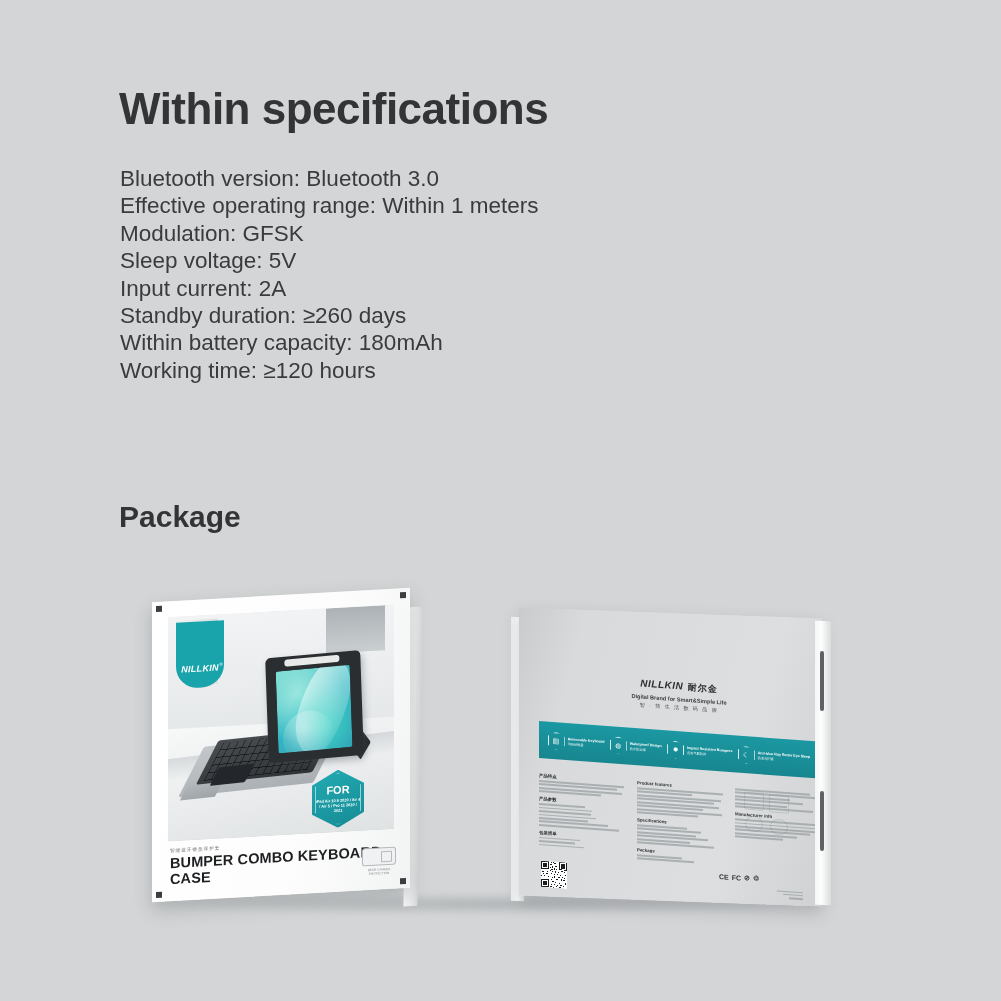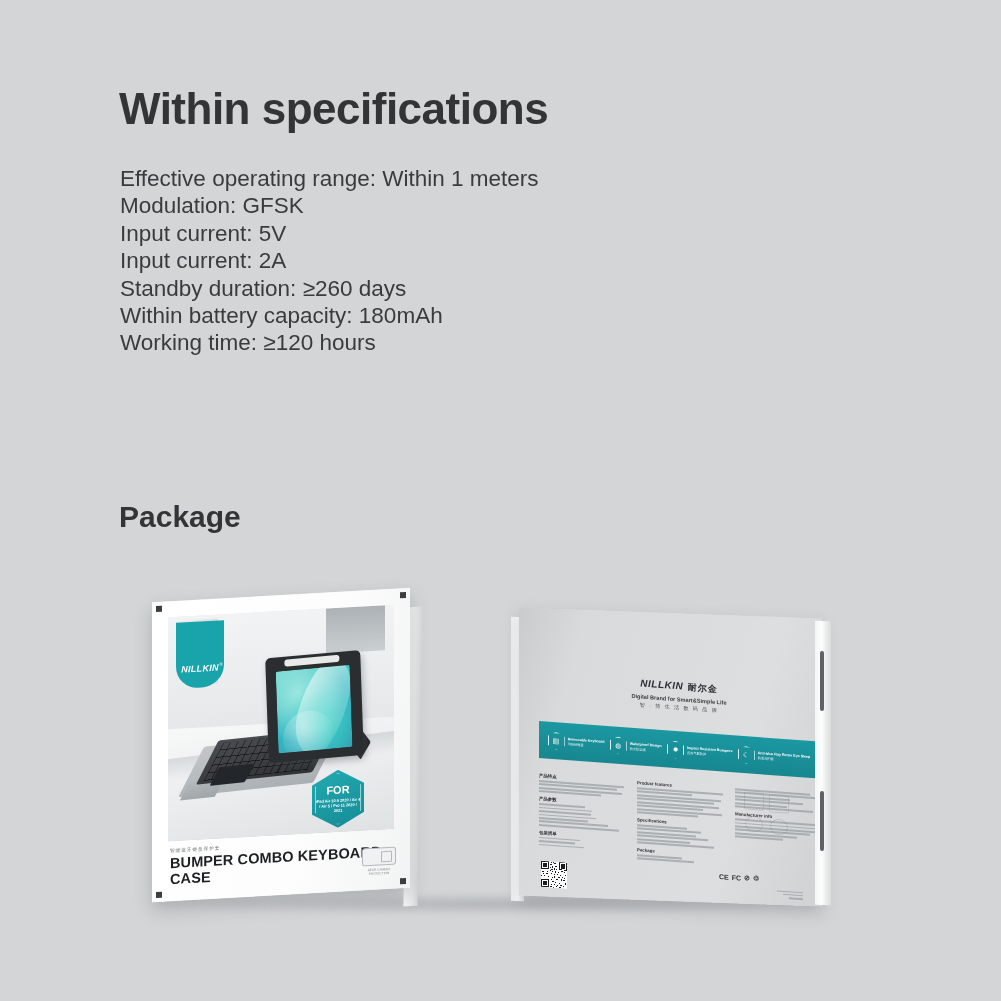--- a/index.html
+++ b/index.html
@@ -585,23 +585,24 @@
     background: radial-gradient(ellipse at 50% 50%, rgba(120,126,130,0.36), rgba(120,126,130,0) 72%);
     filter: blur(2px);
   }
 </style>
 </head>
 <body>
 
 <div class="page-title">Within specifications</div>
 
 <div class="spec-list">
+  <div class="spec-line">Bluetooth version: Bluetooth 3.0</div>
   <div class="spec-line">Effective operating range: Within 1 meters</div>
   <div class="spec-line">Modulation: GFSK</div>
-  <div class="spec-line">Input current: 5V</div>
+  <div class="spec-line">Sleep voltage: 5V</div>
   <div class="spec-line">Input current: 2A</div>
   <div class="spec-line">Standby duration: ≥260 days</div>
   <div class="spec-line">Within battery capacity: 180mAh</div>
   <div class="spec-line">Working time: ≥120 hours</div>
 </div>
 
 <div class="section-title">Package</div>
 
 <div class="package-scene">
 

